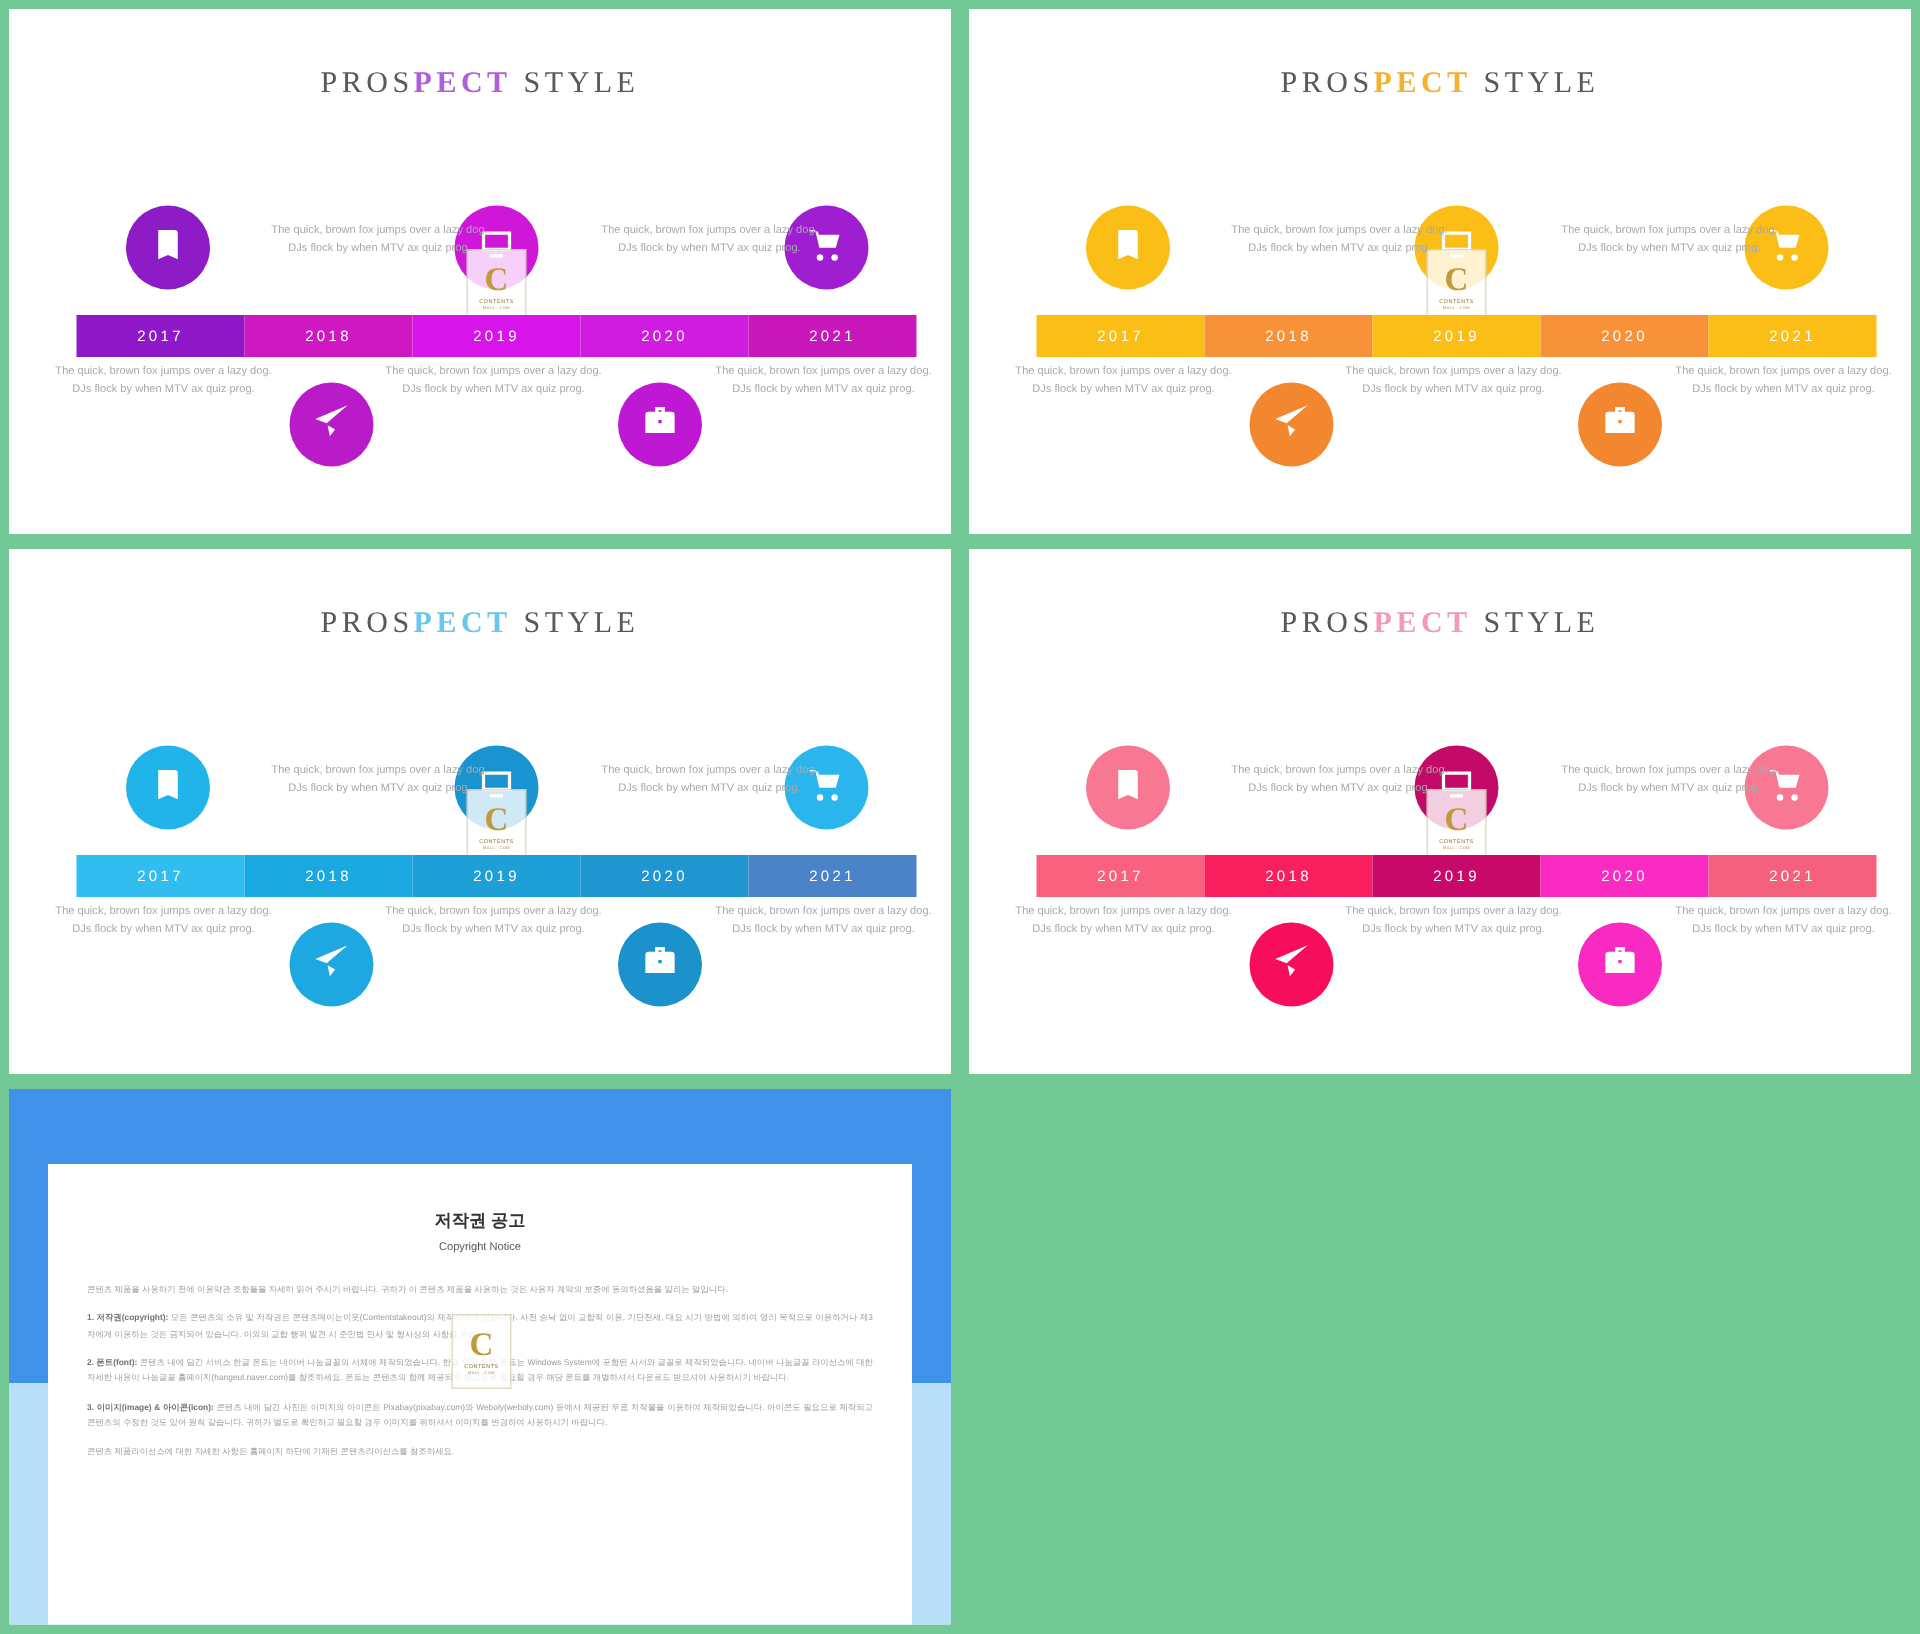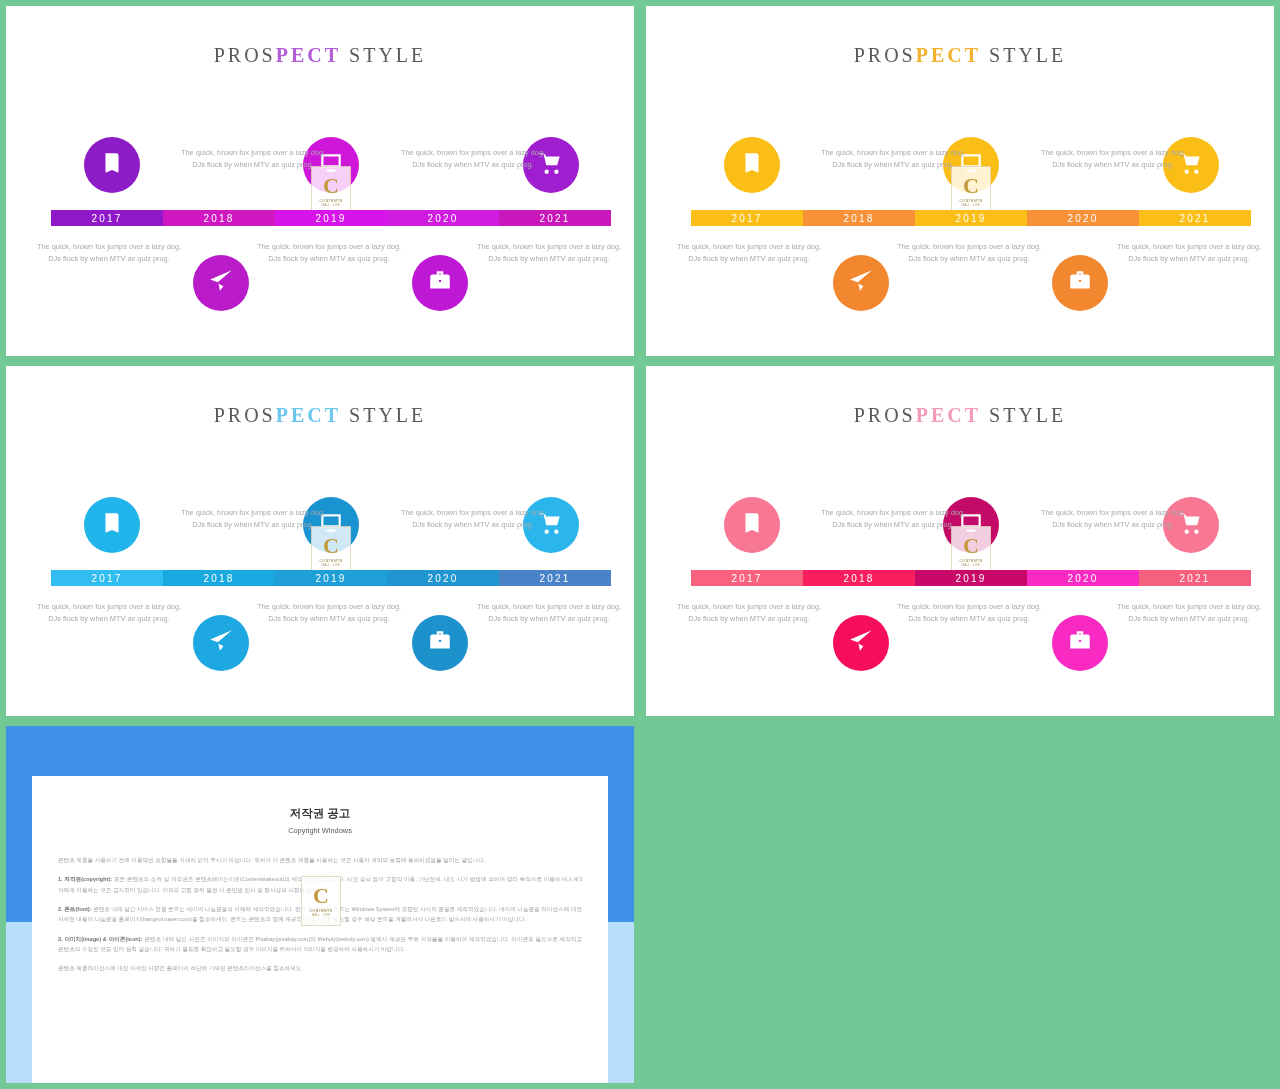--- a/index.html
+++ b/index.html
@@ -36,21 +36,21 @@
     letter-spacing:3px;
     color:#58595b;
     white-space:nowrap;
   }
   .slide-title .hl{font-weight:700;}
 
   
   .bar{
     position:absolute;
     left:45px;width:560px;
-    height:16px;
+    height:28px;
     display:flex;
   }
   .bar-seg{
     flex:1 1 20%;
     display:flex;align-items:center;justify-content:center;
     color:#ffffff;
     font-size:10px;
     letter-spacing:2.2px;
     font-family:"Liberation Sans", sans-serif;
   }
@@ -337,21 +337,21 @@
             <path d="M9 3h6v3h4a2 2 0 0 1 2 2v11H3V8a2 2 0 0 1 2-2h4V3zm2 2v1h2V5h-2zm0 6v2h2v-2h-2z"></path>
           </svg></span>
     </div>
   </div>
 
   <div class="slide" id="slide-5">
     <div class="cp-frame-top"></div>
     <div class="cp-frame-bot"></div>
     <div class="cp-paper">
       <div class="cp-title">저작권 공고</div>
-      <div class="cp-sub">Copyright Windows</div>
+      <div class="cp-sub">Copyright Notice</div>
       <div class="cp-body" id="cp-body">
           <p class="cp-p">콘텐츠 제품을 사용하기 전에 이용약관 조항들을 자세히 읽어 주시기 바랍니다. 귀하가 이 콘텐츠 제품을 사용하는 것은 사용자 계약의 보증에 동의하셨음을 알리는 말입니다.</p>
           <p class="cp-p"><b>1. 저작권(copyright):</b> 모든 콘텐츠의 소유 및 저작권은 콘텐츠메이는이웃(Contentstakeout)의 제작자에게 있습니다. 사전 승낙 없이 교합적 이용, 기단전세, 대요 시기 방법에 의하여 영리 목적으로 이용하거나 제3자에게 이용하는 것은 금지되어 있습니다. 이외의 교합 행위 발견 시 준민법 민사 및 형사상의 사항을 받습니다.</p>
           <p class="cp-p"><b>2. 폰트(font):</b> 콘텐츠 내에 담긴 서비스 한글 폰트는 네이버 나눔글꼴의 서체에 제작되었습니다. 한글 외의 모든 폰트는 Windows System에 포함된 사서와 글꼴로 제작되었습니다. 네이버 나눔글꼴 라이선스에 대한 자세한 내용이 나눔글꼴 홈페이지(hangeul.naver.com)를 참조하세요. 폰트는 콘텐츠의 함께 제공되지 않으므로 필요할 경우 해당 폰트를 개별하셔서 다운로드 받으셔야 사용하시기 바랍니다.</p>
           <p class="cp-p"><b>3. 이미지(image) &amp; 아이콘(icon):</b> 콘텐츠 내에 담긴 사진은 이미지의 아이콘은 Pixabay(pixabay.com)와 Weboly(weboly.com) 등에서 제공된 무료 저작물을 이용하여 제작되었습니다. 아이콘도 필요으로 제작되고 콘텐츠의 수정한 것도 있어 원칙 같습니다. 귀하가 별도로 확인하고 필요할 경우 이미지를 위하셔서 이미지를 변경하여 사용하시기 바랍니다.</p>
           <p class="cp-p">콘텐츠 제품라이선스에 대한 자세한 사항은 홈페이지 하단에 기재된 콘텐츠라이선스를 참조하세요.</p>
         </div>
     </div>
     <div class="wm cp-wm">
       <div class="wm-c">C</div>

